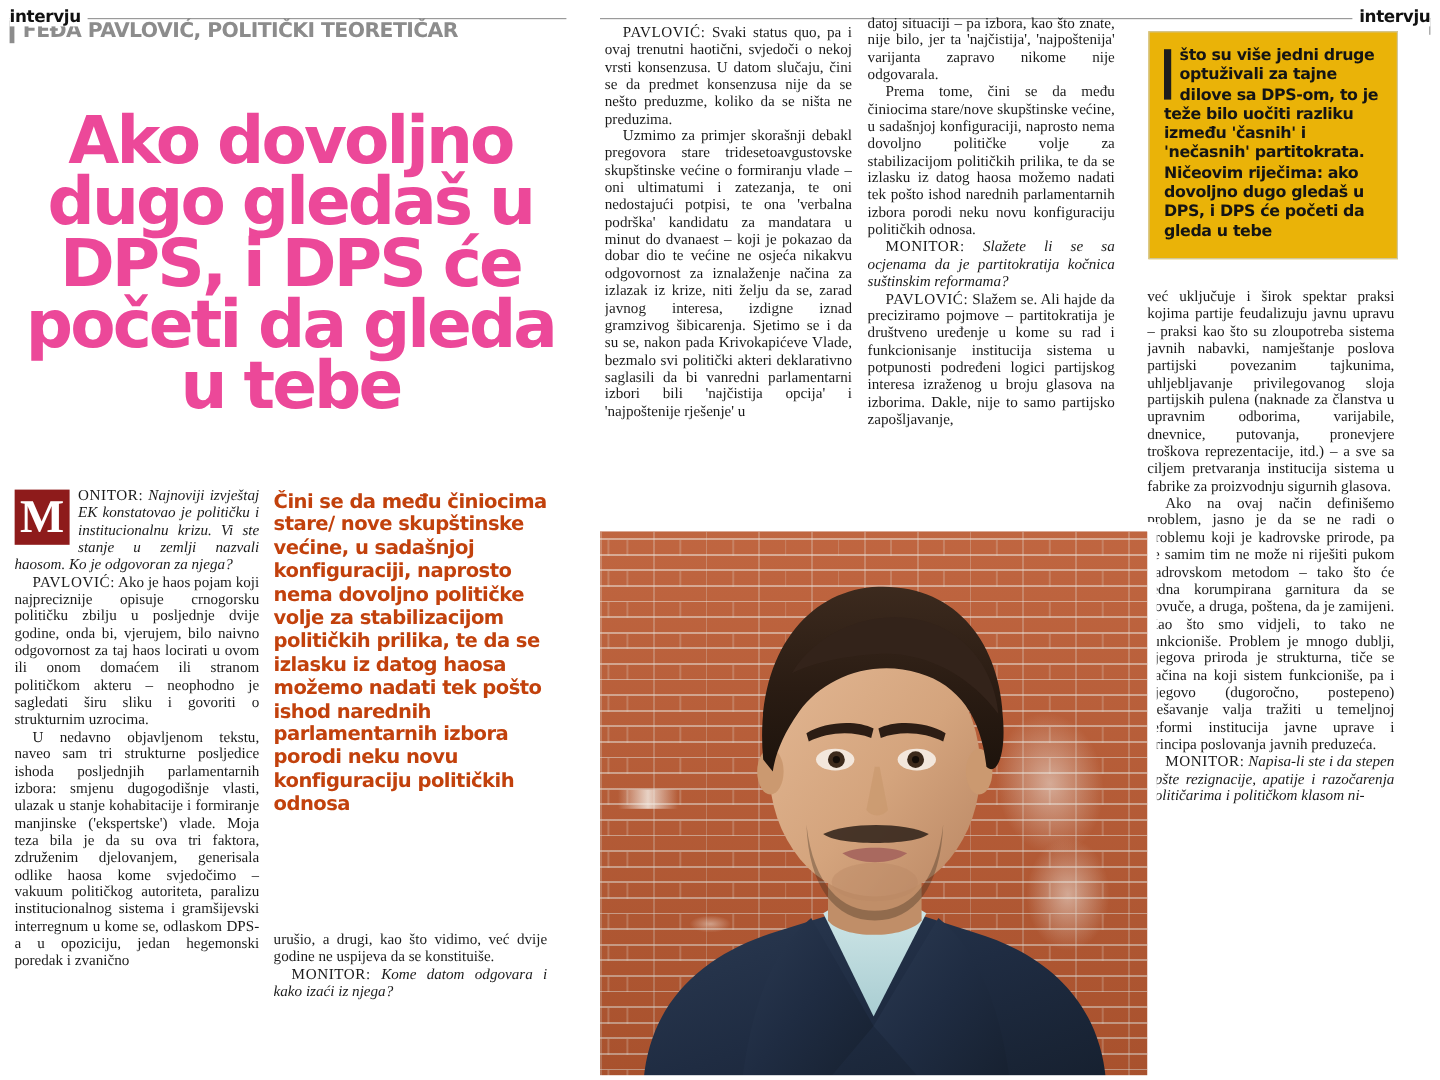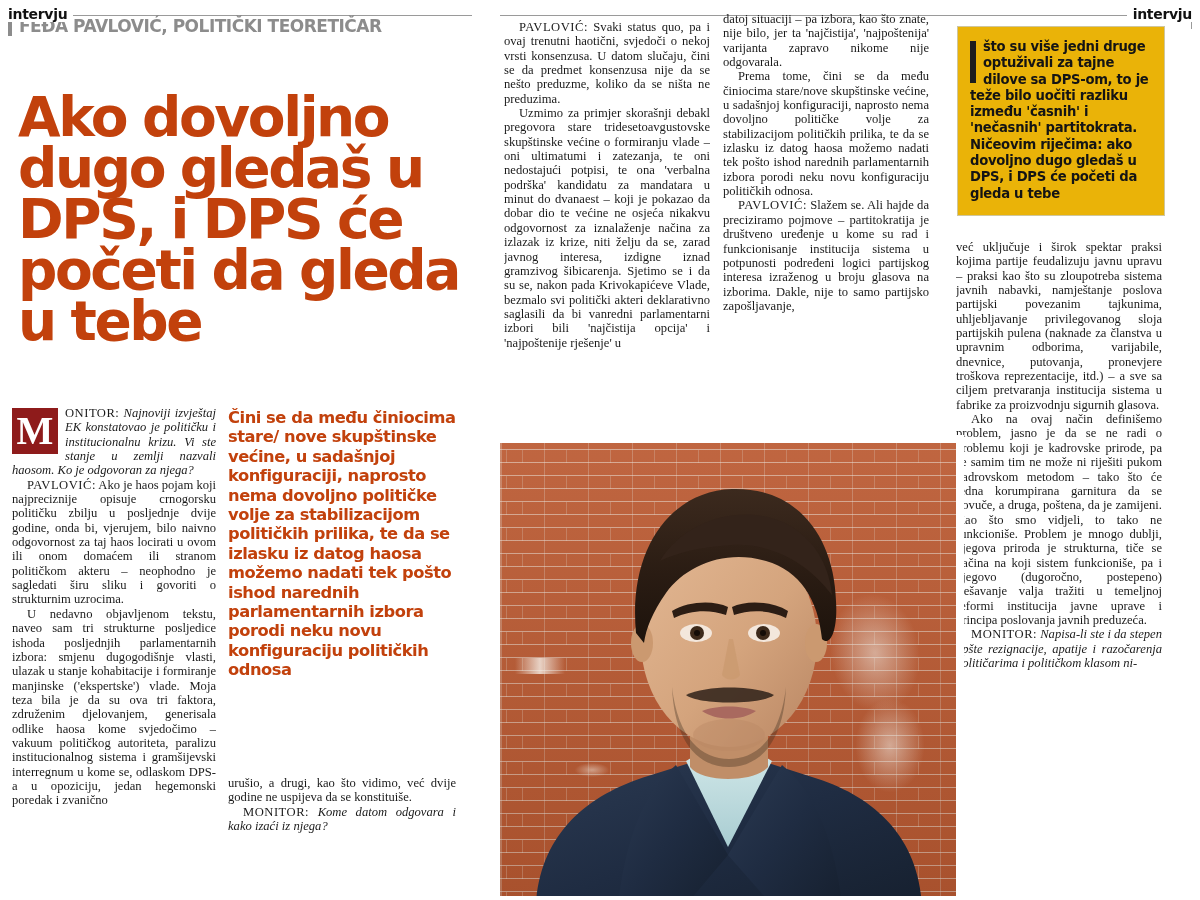--- a/index.html
+++ b/index.html
@@ -99,22 +99,22 @@
 
   .headline {
     position: absolute;
     left: 18px; top: 55px;
     width: 448px;
     font-family: "DejaVu Sans", sans-serif;
     font-weight: 700;
     font-size: 55px;
     line-height: 0.93;
     letter-spacing: -2.4px;
-    color: #c2410c;
-    text-align: left;
+    color: #ec4899;
+    text-align: center;
     word-spacing: -1px;
   }
 
   
   .col {
     position: absolute;
     font-family: "Liberation Serif", serif;
     font-size: 12.6px;
     line-height: 14.35px;
     color: #1a1a1a;
@@ -280,20 +280,21 @@
   </div>
 
   <div class="col" style="left:504px; top:20px; width:206px; height:404px;">
     <p><span class="spk">PAVLOVIĆ:</span><span> Svaki status quo, pa i ovaj trenutni haotični, svjedoči o nekoj vrsti konsenzusa. U datom slučaju, čini se da predmet konsenzusa nije da se nešto preduzme, koliko da se ništa ne preduzima.</span></p>
     <p><span>Uzmimo za primjer skorašnji debakl pregovora stare tridesetoavgustovske skupštinske većine o formiranju vlade – oni ultimatumi i zatezanja, te oni nedostajući potpisi, te ona 'verbalna podrška' kandidatu za mandatara u minut do dvanaest – koji je pokazao da dobar dio te većine ne osjeća nikakvu odgovornost za iznalaženje načina za izlazak iz krize, niti želju da se, zarad javnog interesa, izdigne iznad gramzivog šibicarenja. Sjetimo se i da su se, nakon pada Krivokapićeve Vlade, bezmalo svi politički akteri deklarativno saglasili da bi vanredni parlamentarni izbori bili 'najčistija opcija' i 'najpoštenije rješenje' u</span></p>
   </div>
 
   <div class="col" style="left:723px; top:12px; width:206px; height:404px;">
     <p class="noind">datoj situaciji – pa izbora, kao što znate, nije bilo, jer ta 'najčistija', 'najpoštenija' varijanta zapravo nikome nije odgovarala.</p>
     <p>Prema tome, čini se da među činiocima stare/nove skupštinske većine, u sadašnjoj konfiguraciji, naprosto nema dovoljno političke volje za stabilizacijom političkih prilika, te da se izlasku iz datog haosa možemo nadati tek pošto ishod narednih parlamentarnih izbora porodi neku novu konfiguraciju političkih odnosa.</p>
+    <p><span class="spk">MONITOR:</span><em> Slažete li se sa ocjenama da je partitokratija kočnica suštinskim reformama?</em></p>
     <p><span class="spk">PAVLOVIĆ:</span><span> Slažem se. Ali hajde da preciziramo pojmove – partitokratija je društveno uređenje u kome su rad i funkcionisanje institucija sistema u potpunosti podređeni logici partijskog interesa izraženog u broju glasova na izborima. Dakle, nije to samo partijsko zapošljavanje,</span></p>
   </div>
 
   <div class="hl-box" style="left:957px; top:26px; width:208px;">
     <div class="hl-text">
       <span class="hl-bar"></span><span>što su više jedni druge optuživali za tajne dilove sa DPS-om, to je teže bilo uočiti razliku između 'časnih' i 'nečasnih' partitokrata. Ničeovim riječima: ako dovoljno dugo gledaš u DPS, i DPS će početi da gleda u tebe</span>
     </div>
   </div>
 
   <div class="col" style="left:956px; top:240px; width:206px; height:660px;">

